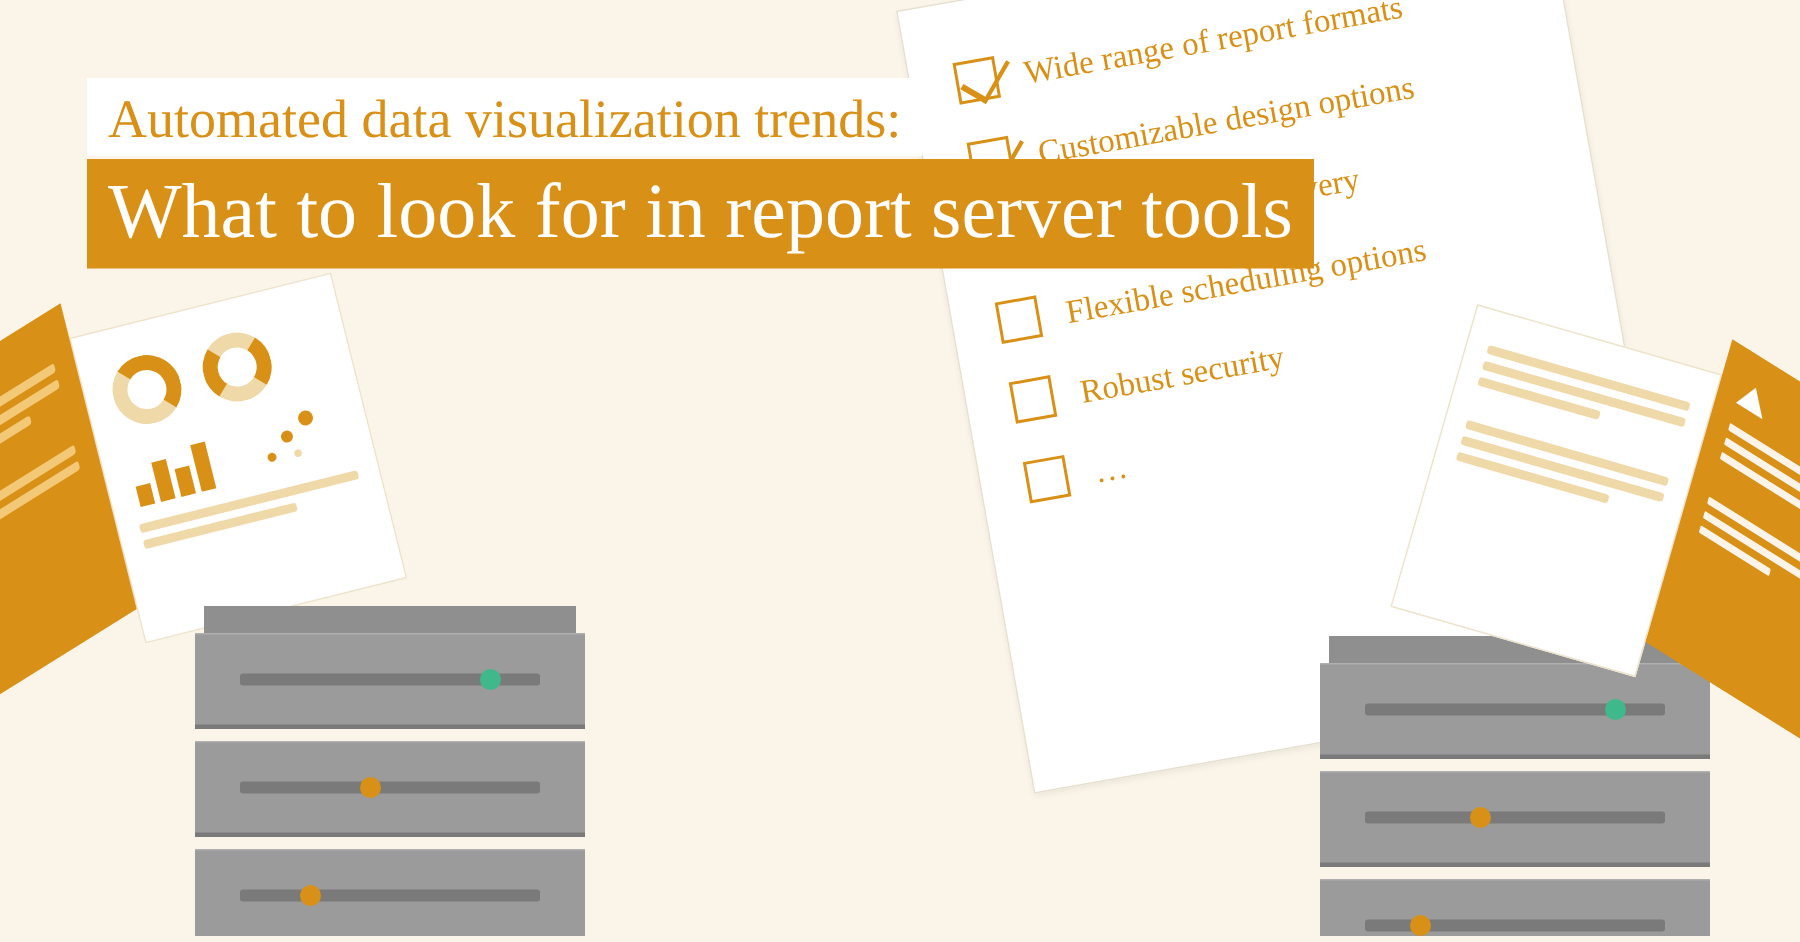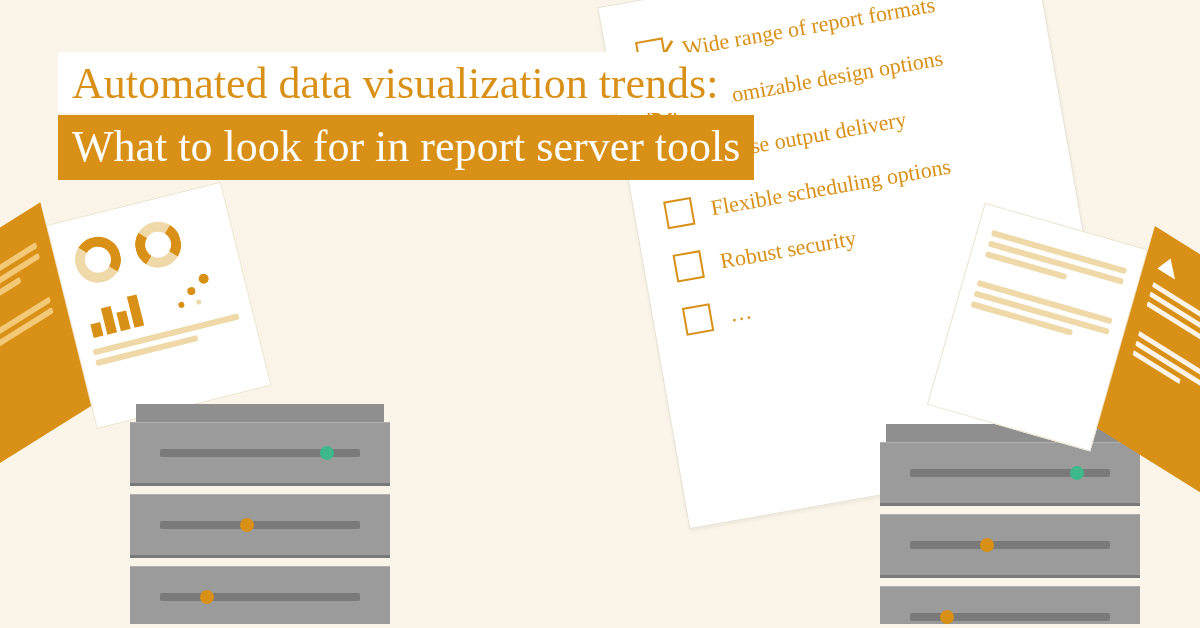--- a/index.html
+++ b/index.html
@@ -13,29 +13,29 @@
   }
   .title-block {
     position: absolute;
     top: 52px;
     left: 58px;
     z-index: 50;
   }
   .title-line1 {
     background: #ffffff;
     color: #d99016;
-    font-size: 44px;
+    font-size: 36px;
     padding: 6px 14px 4px 14px;
     display: inline-block;
     font-weight: 400;
   }
   .title-line2 {
     background: #d99016;
     color: #ffffff;
-    font-size: 44px;
+    font-size: 52px;
     padding: 6px 14px 8px 14px;
     display: inline-block;
     font-weight: 400;
     margin-top: 2px;
   }
   
   .server {
     position: absolute;
     width: 260px;
     z-index: 20;

